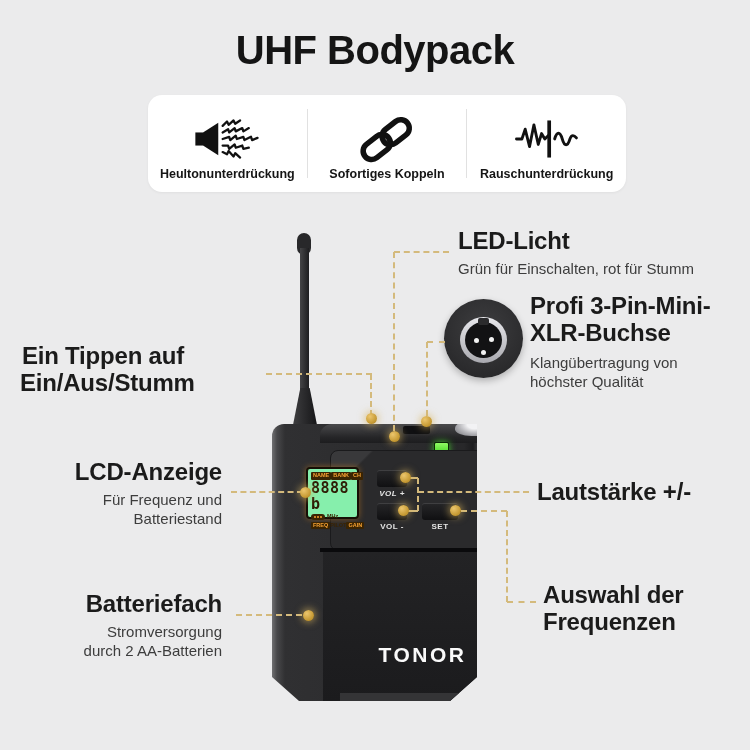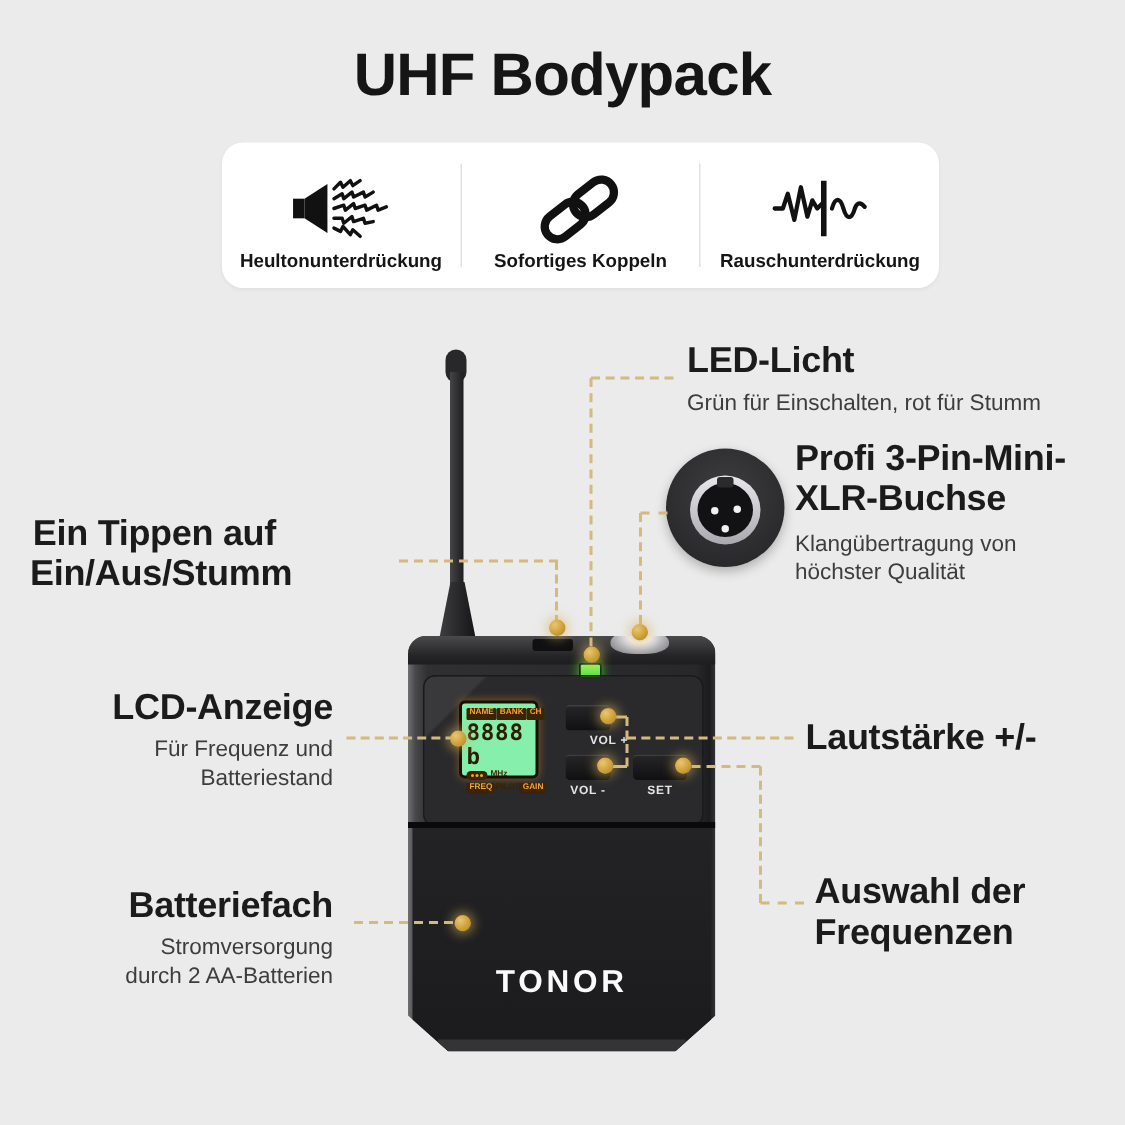--- a/index.html
+++ b/index.html
@@ -30,21 +30,21 @@
   .ant-cap{left:297px;top:233px;width:14px;height:22px;border-radius:7px;background:#28282a;}
   .ant-rod{left:300px;top:248px;width:9px;height:145px;background:linear-gradient(90deg,#454547,#1e1e20);}
   .ant-base{left:292px;top:388px;width:26px;height:42px;background:linear-gradient(90deg,#3f3f41,#141416);
     clip-path:polygon(32% 0,68% 0,100% 100%,0 100%);}
   .dev-body{
     left:272px;top:424px;width:205px;height:277px;
     border-radius:12px 12px 0 0;
     clip-path:polygon(0 0,100% 0,100% calc(100% - 24px),calc(100% - 27px) 100%,27px 100%,0 calc(100% - 24px));
     background:linear-gradient(90deg,#707072 0,#48484a 5px,#303032 13px,#2c2c2e 50%,#28282a calc(100% - 13px),#1c1c1e calc(100% - 4px),#343436 100%);
   }
-  .dev-body > div{position:absolute;}
+  .dev-body > div{position:absolute;margin-left:48px;}
   .top-face{left:0;top:0;width:100%;height:19px;background:linear-gradient(180deg,#4a4a4c,#252527 70%,#1d1d1f);border-radius:12px 12px 0 0;}
   .power-bump{left:83px;top:2px;width:27px;height:8px;background:#101012;border-radius:2px;}
   .led{left:114px;top:18px;width:13px;height:14px;border:1px solid #0c2a06;border-radius:2px;
     background:linear-gradient(180deg,#90fa64,#2fcb10);box-shadow:0 0 7px rgba(74,226,48,.85);}
   .xlr-dome{left:135px;top:-4px;width:39px;height:16px;border-radius:50% 50% 42% 42%;
     background:radial-gradient(ellipse at 50% 28%,#f2f2f4 0 26%,#b9b9bd 55%,#6c6c72 100%);}
   .panel{left:10px;top:26px;width:185px;height:99px;border-radius:8px;
     background:linear-gradient(135deg,#39393b 0 14%,#2a2a2c 15%);border:1px solid #1a1a1c;}
   .seam{left:0;top:124px;width:100%;height:4px;background:#0a0a0c;}
   .batt-cover{left:3px;top:128px;width:199px;height:149px;background:linear-gradient(180deg,#232325,#1b1b1d);}
@@ -194,21 +194,21 @@
     <div class="lcd-row">
       <span class="lcd-badge">FREQ</span>
       <span class="lcd-plain">PILOT</span>
       <span class="lcd-badge">GAIN</span>
     </div>
   </div>
 
   <div class="dbtn btn-volup"></div>
   <div class="dbtn btn-voldn"></div>
   <div class="dbtn btn-set"></div>
-  <div class="dbtn-lbl" style="left:384px;top:489px;">VOL +</div>
+  <div class="dbtn-lbl" style="left:370px;top:489px;font-style:italic;">VOL +</div>
   <div class="dbtn-lbl" style="left:370px;top:522px;">VOL -</div>
   <div class="dbtn-lbl" style="left:418px;top:522px;">SET</div>
 
   <div class="abs xlr-circle">
     <div class="xlr-ring"></div>
     <div class="xlr-centerhole"></div>
     <div class="xlr-notch"></div>
     <div class="xlr-pin" style="left:30px;top:39px;"></div>
     <div class="xlr-pin" style="left:45px;top:38px;"></div>
     <div class="xlr-pin" style="left:37px;top:51px;"></div>

